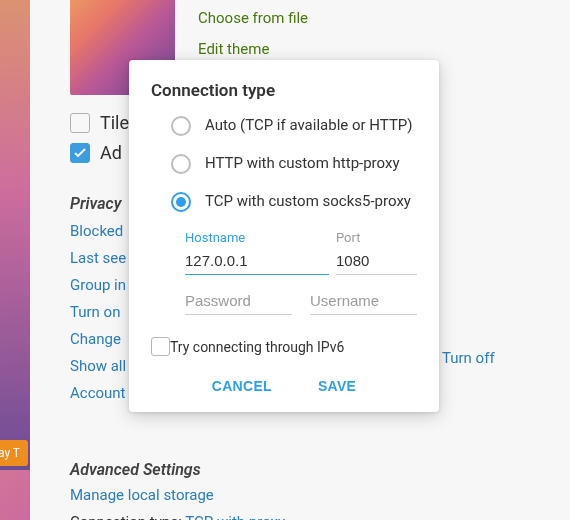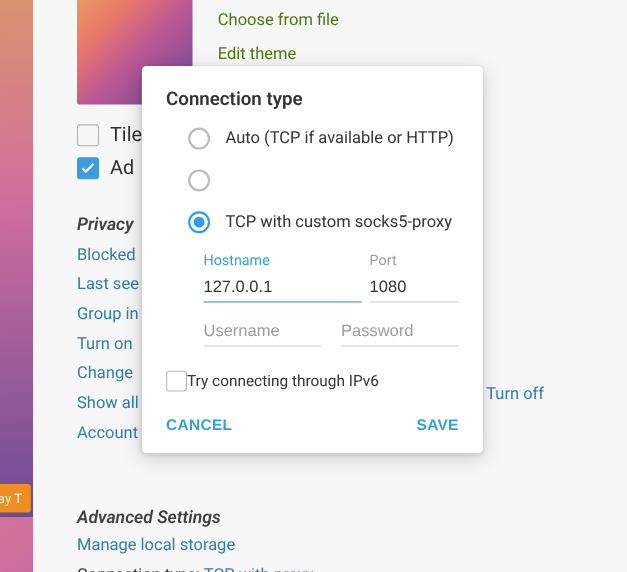--- a/index.html
+++ b/index.html
@@ -99,21 +99,21 @@
   .field input {
     width:100%; border:none; border-bottom:1px solid #cfcfcf; background:transparent;
     font-size:15px; padding:3px 0 5px 0; outline:none; color:#333;
   }
   .field input.active { border-bottom:1.5px solid #2e9fe8; }
   .fields2 { display:flex; gap:18px; margin:0 0 22px 34px; }
   .fields2 input { width:100%; border:none; border-bottom:1px solid #cfcfcf; background:transparent; font-size:15px; padding:3px 0 5px 0; outline:none; color:#333; }
   .fields2 input::placeholder { color:#9c9c9c; }
   .ipv6 { display:flex; align-items:center; gap:0; margin-bottom:22px; }
   .ipv6 .checkbox { width:19px; height:19px; }
-  .modal-actions { display:flex; justify-content:space-between; gap:46px; }
+  .modal-actions { display:flex; justify-content:center; gap:46px; }
   .modal-btn { color:#2e9fe8; font-weight:600; background:none; border:none; font-size:14px; letter-spacing:.3px; cursor:pointer; }
   @keyframes blink { 50% { opacity:0; } }
 </style>
 </head>
 <body>
 
 <div class="grad-panel"></div>
 <div class="bg-overlay"></div>
 <div class="btn-snippet">ay T</div>
 
@@ -157,40 +157,41 @@
 
 <div class="modal">
   <h2>Connection type</h2>
 
   <div class="radio-row">
     <span class="radio"></span>
     <span class="radio-label">Auto (TCP if available or HTTP)</span>
   </div>
   <div class="radio-row">
     <span class="radio"></span>
+    <span class="radio-label">HTTP with custom http-proxy</span>
   </div>
   <div class="radio-row">
     <span class="radio on"></span>
     <span class="radio-label">TCP with custom socks5-proxy</span>
   </div>
 
   <div class="fields">
     <div class="field" style="flex:1.6">
       <div class="field-l active">Hostname</div>
       <input class="active" value="127.0.0.1" style="">
     </div>
     <div class="field" style="flex:0.9">
       <div class="field-l">Port</div>
       <input value="1080" style="">
     </div>
   </div>
 
   <div class="fields2">
+    <input type="password" placeholder="Password" style="">
     <input placeholder="Username" style="">
-    <input type="password" placeholder="Password" style="">
   </div>
 
   <div class="ipv6">
     <span class="checkbox">
       
     </span>
     <span>Try connecting through IPv6</span>
   </div>
 
   <div class="modal-actions">

